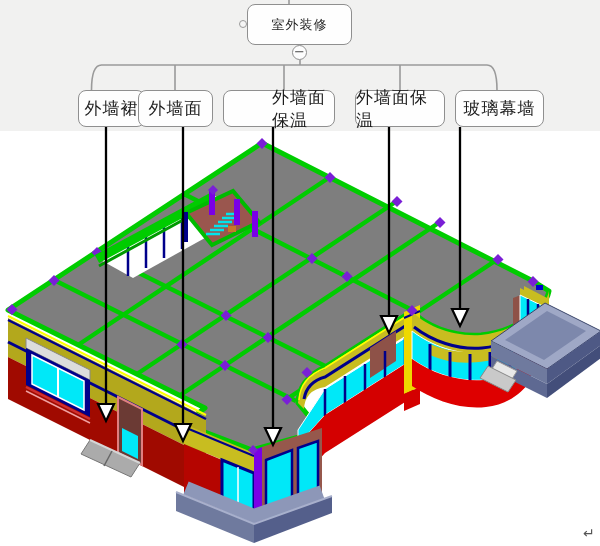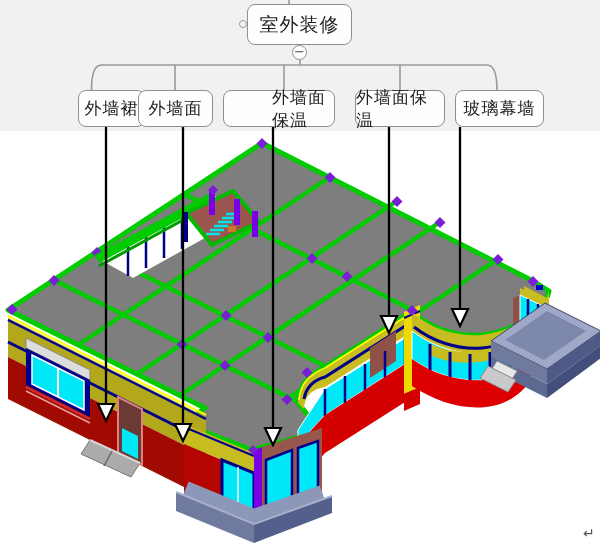--- a/index.html
+++ b/index.html
@@ -3,21 +3,21 @@
 <meta charset="utf-8">
 <style>
   html,body{margin:0;padding:0;background:#fff;}
   #stage{position:relative;width:600px;height:546px;background:#fff;overflow:hidden;
          font-family:"Liberation Serif","DejaVu Serif",serif;}
   .header-strip{position:absolute;left:0;top:0;width:600px;height:131px;background:#f1f1f0;}
   .bldg,.wires,.arrows{position:absolute;left:0;top:0;}
   .fc-box{position:absolute;box-sizing:border-box;border:1.5px solid #8f8f8f;border-radius:8px;
           background:#fefefe;display:flex;align-items:center;justify-content:center;
           color:#1c1c1c;letter-spacing:1px;}
-  .fc-root{font-size:19px;}
+  .fc-root{font-size:13px;}
   .fc-child{font-size:17px;}
   .collapse-btn{position:absolute;width:15px;height:15px;border:1.4px solid #8f8f8f;border-radius:50%;
           background:#fdfdfd;color:#555;font-size:13px;line-height:12px;text-align:center;
           box-sizing:border-box;font-family:"DejaVu Sans",sans-serif;cursor:pointer;}
   .attach-dot{position:absolute;width:8px;height:8px;border:1.3px solid #9a9a9a;border-radius:50%;
           background:#f5f5f5;box-sizing:border-box;}
   .pmark{position:absolute;color:#555;font-size:14px;font-family:"DejaVu Sans",sans-serif;}
 </style>
 </head>
 <body>

